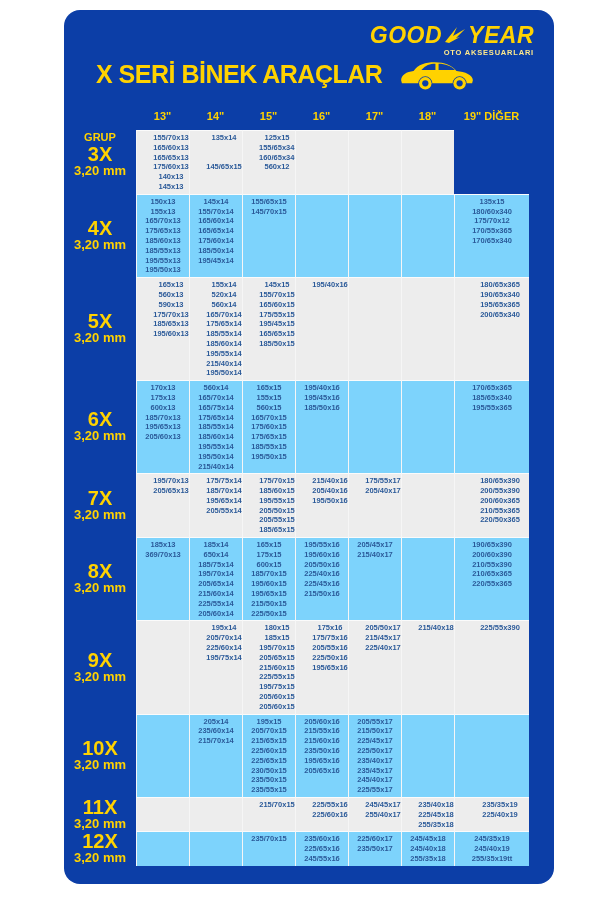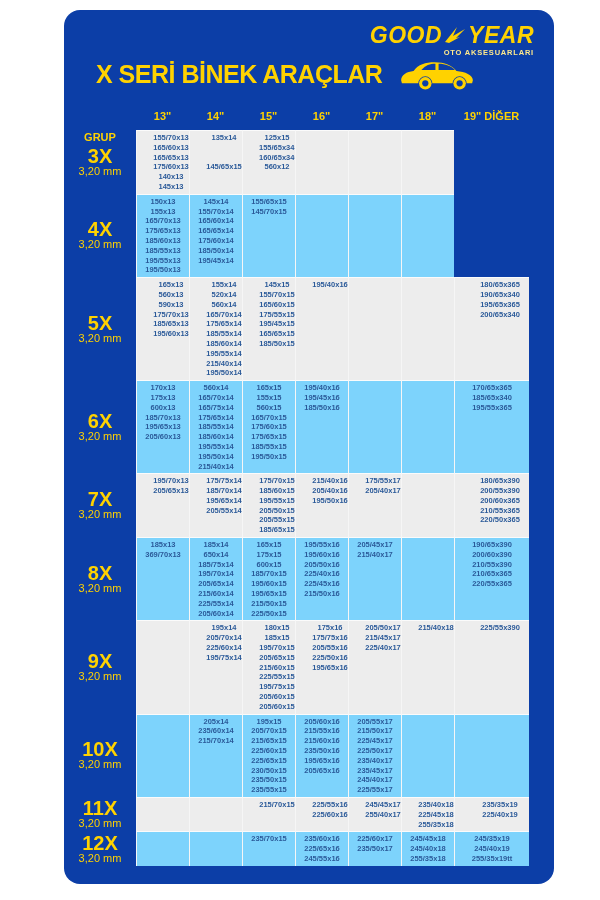--- a/index.html
+++ b/index.html
@@ -41,21 +41,21 @@
   .th { text-align:center; }
   .th.grp-h { width:72px;margin-top:21px; }
   
   .tbody { position:absolute; left:0; top:120px; width:465px; }
   .group-row { display:flex; }
   .grp-cell {
     width:72px; flex:none; display:flex; flex-direction:column;
     justify-content:center; align-items:center; color:#ffd200;
   }
   .grp-name { font-size:20px; font-weight:bold; line-height:18px; }
-  .grp-mm { font-size:11px; font-weight:normal; margin-top:0px; }
+  .grp-mm { font-size:13px; font-weight:bold; margin-top:0px; }
   .cell {
     flex:none; padding:2px 0; text-align:center;
     border-left:1px solid #f6f6f6; border-top:1px solid #fbfbfb;
   }
   .row-light .cell { background:#ededed;padding-left:16px; }
   .row-dark  .cell { background:#7dd3fc; }
   .size-line {
     font-size:7.5px; font-weight:bold; color:#2b5a99;
     height:9.8px; line-height:9.8px; white-space:nowrap;
   }
@@ -153,20 +153,27 @@
           <div class="size-line">185/50x14</div>
           <div class="size-line">195/45x14</div>
         </div>
         <div class="cell" style="width: 53px;">
           <div class="size-line">155/65x15</div>
           <div class="size-line">145/70x15</div>
         </div>
         <div class="cell" style="width: 53px;"></div>
         <div class="cell" style="width: 53px;"></div>
         <div class="cell" style="width: 53px;"></div>
+        <div class="cell" style="width: 75px;">
+          <div class="size-line">135x15</div>
+          <div class="size-line">180/60x340</div>
+          <div class="size-line">175/70x12</div>
+          <div class="size-line">170/55x365</div>
+          <div class="size-line">170/65x340</div>
+        </div>
       </div>
       <div class="group-row row-light">
         <div class="grp-cell">
           <div class="grp-name">5X</div>
           <div class="grp-mm">3,20 mm</div>
         </div>
         <div class="cell" style="width: 53px;">
           <div class="size-line">165x13</div>
           <div class="size-line">560x13</div>
           <div class="size-line">590x13</div>

